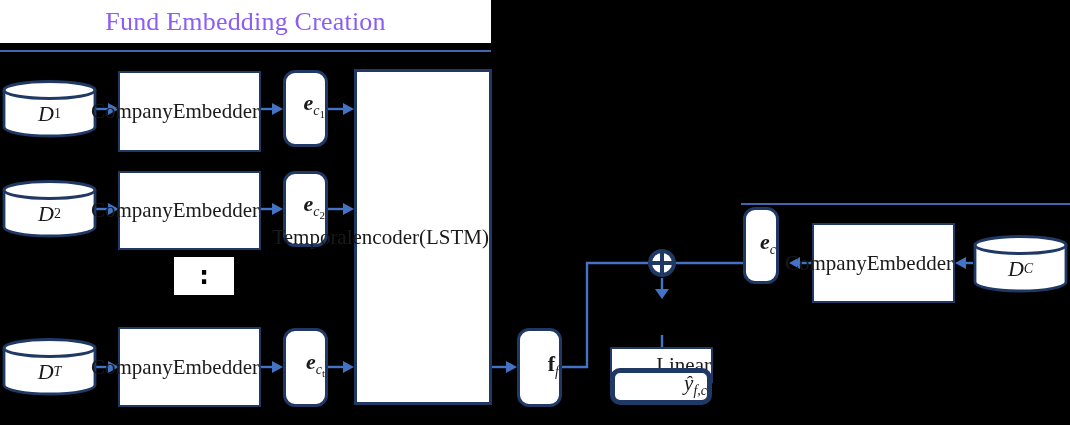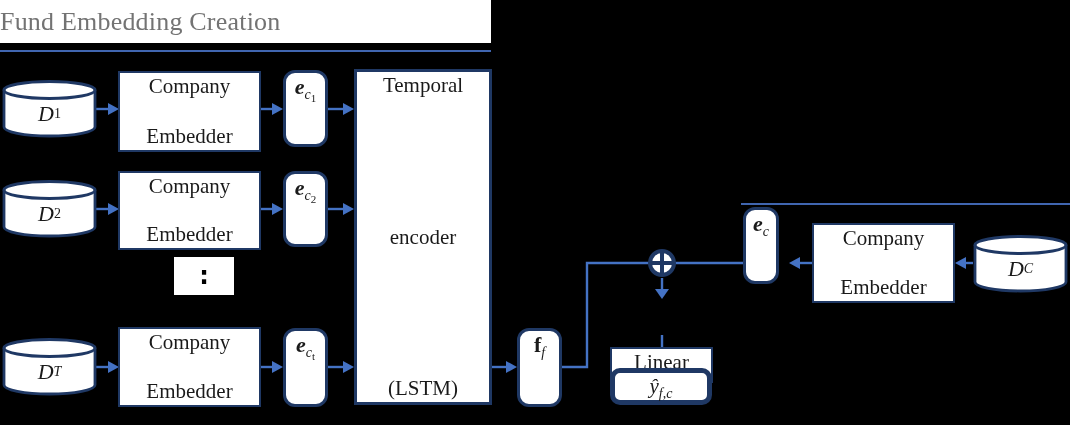--- a/index.html
+++ b/index.html
@@ -2,27 +2,27 @@
 <html><head>
 <meta charset="utf-8">
 <style>
   html,body{margin:0;padding:0;background:#000;}
   .stage{
     position:relative;width:1070px;height:425px;background:#000000;
     font-family:"Liberation Serif","DejaVu Serif",serif;overflow:hidden;
   }
   .abs{position:absolute;}
   .banner{
-    background:#ffffff;color:#737373;display:flex;align-items:center;
+    background:#ffffff;color:#8b5cf6;display:flex;align-items:center;justify-content:center;
     font-size:26px;letter-spacing:.2px;z-index:2;
   }
   .rule{background:#4066b0;height:2px;z-index:2;}
   .box{
     position:absolute;background:#ffffff;border:2.5px solid #1f3864;box-sizing:border-box;
-    display:flex;flex-direction:column;align-items:center;justify-content:space-between;
+    display:flex;flex-direction:row;align-items:center;justify-content:flex-end;
     color:#1a1a1a;font-size:21px;line-height:27px;text-align:center;z-index:2;
   }
   .pill{border-radius:12px;border-width:3px;}
   .thick{border-width:5px;border-radius:10px;border-color:#1f3864;}
   .cyl{position:absolute;z-index:2;}
   .cyl .lbl{
     position:absolute;left:0;top:10px;width:100%;height:calc(100% - 10px);
     display:flex;align-items:center;justify-content:center;color:#1a1a1a;
   }
   .math-main{font-size:22px;font-style:italic;}

